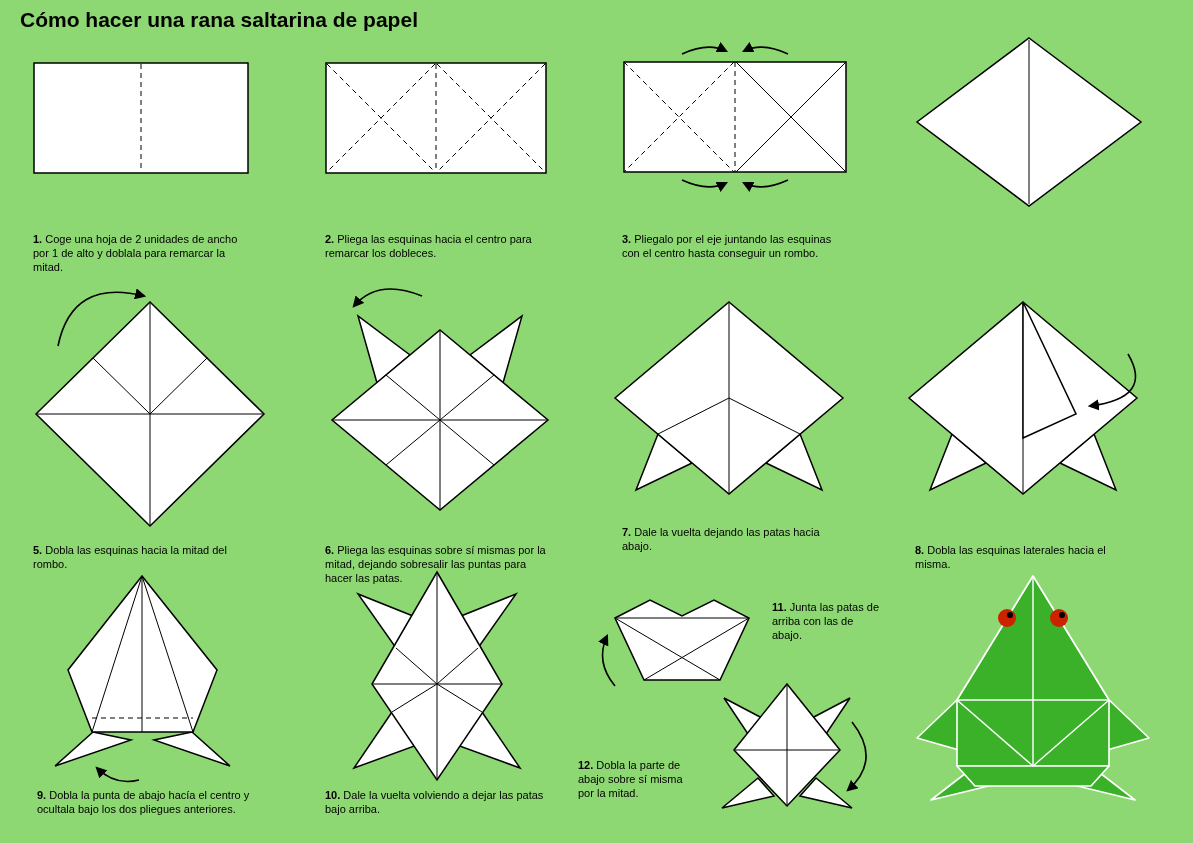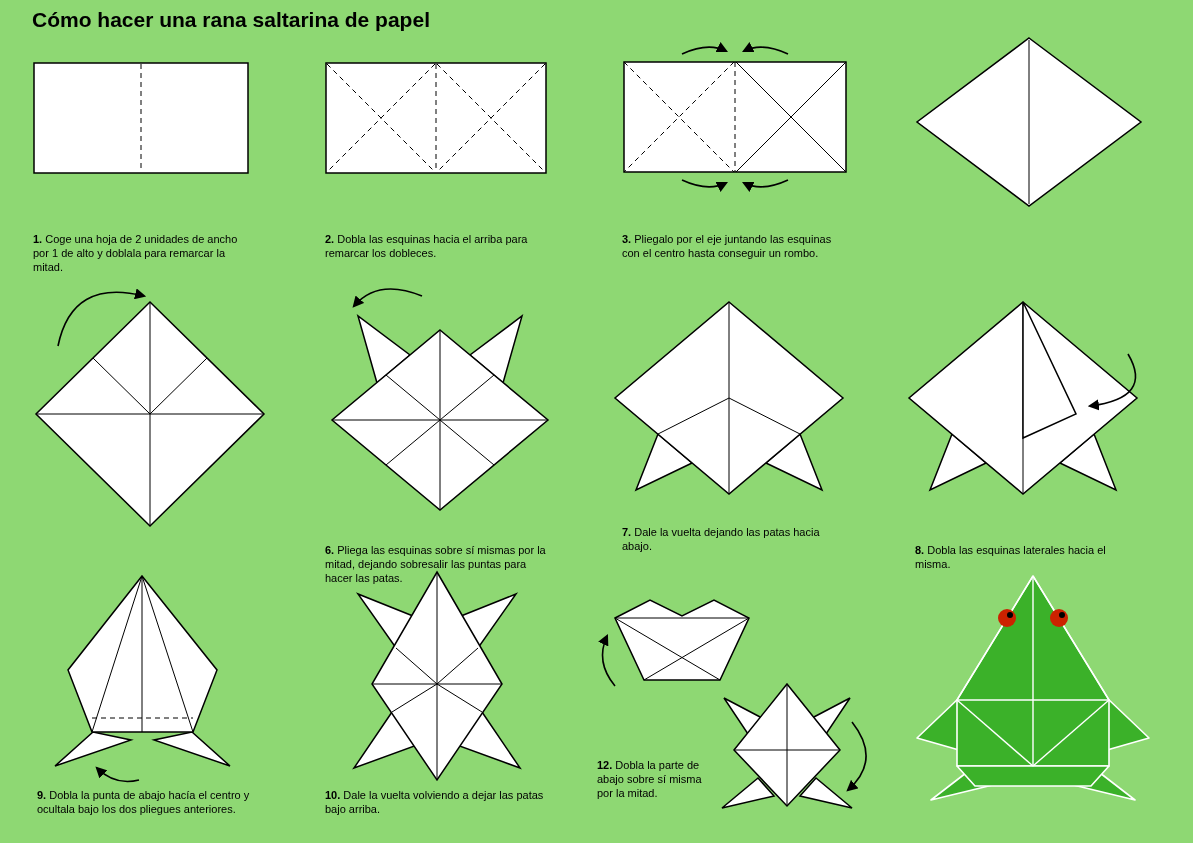--- a/index.html
+++ b/index.html
@@ -10,21 +10,20 @@
     background: var(--background, #8ed873);
     font-family: "Liberation Sans", sans-serif;
     overflow: hidden;
   }
   #page-title {
     position: absolute;
     left: 20px; top: 8px;
     font-size: 21px;
     font-weight: bold;
     color: var(--text, #000);
-    margin-left: 12px;
   }
   .fig { position: absolute; }
   .fig svg { display: block; overflow: visible; }
   .caption {
     position: absolute;
     font-size: 11px;
     line-height: 14px;
     color: var(--text, #000);
   }
   .caption b { font-weight: bold; }
@@ -206,32 +205,34 @@
       <line x1="120" y1="6" x2="196" y2="130" class="frogline"></line>
       <circle cx="94" cy="48" r="9" fill="var(--eye-red,#cc2200)"></circle>
       <circle cx="97" cy="45" r="3" fill="#000"></circle>
       <circle cx="146" cy="48" r="9" fill="var(--eye-red,#cc2200)"></circle>
       <circle cx="149" cy="45" r="3" fill="#000"></circle>
     </svg>
   </div>
 
   <div class="caption" style="left:33px; top:232px; width:222px"><b>1.</b> <span>Coge una hoja de 2 unidades de ancho por 1 de alto y doblala para remarcar la mitad.</span></div>
 
-  <div class="caption" style="left:325px; top:232px; width:222px"><b>2.</b> <span>Dobla las esquinas hacia el arriba para remarcar los dobleces.</span></div>
+  <div class="caption" style="left:325px; top:232px; width:222px"><b>2.</b> <span>Pliega las esquinas hacia el centro para remarcar los dobleces.</span></div>
 
   <div class="caption" style="left:622px; top:232px; width:228px"><b>3.</b> <span>Pliegalo por el eje juntando las esquinas con el centro hasta conseguir un rombo.</span></div>
 
 
+  <div class="caption" style="left:33px; top:543px; width:222px"><b>5.</b> <span>Dobla las esquinas hacia la mitad del rombo.</span></div>
 
   <div class="caption" style="left:325px; top:543px; width:230px"><b>6.</b> <span>Pliega las esquinas sobre sí mismas por la mitad, dejando sobresalir las puntas para hacer las patas.</span></div>
 
   <div class="caption" style="left:622px; top:525px; width:222px"><b>7.</b> <span>Dale la vuelta dejando las patas hacia abajo.</span></div>
 
   <div class="caption" style="left:915px; top:543px; width:228px"><b>8.</b> <span>Dobla las esquinas laterales hacia el misma.</span></div>
 
   <div class="caption" style="left:37px; top:788px; width:225px"><b>9.</b> <span>Dobla la punta de abajo hacía el centro y ocultala bajo los dos pliegues anteriores.</span></div>
 
   <div class="caption" style="left:325px; top:788px; width:222px"><b>10.</b> <span>Dale la vuelta volviendo a dejar las patas bajo arriba.</span></div>
 
-
-  <div class="caption" style="left:597px; top:758px; width:108px"><b>12.</b> <span>Dobla la parte de abajo sobre sí misma por la mitad.</span></div>
+  <div class="caption" style="left:772px; top:600px; width:112px"><b>11.</b> <span>Junta las patas de arriba con las de abajo.</span></div>
+
+  <div class="caption" style="left:578px; top:758px; width:108px"><b>12.</b> <span>Dobla la parte de abajo sobre sí misma por la mitad.</span></div>
 
 </div>
 
 </body></html>

